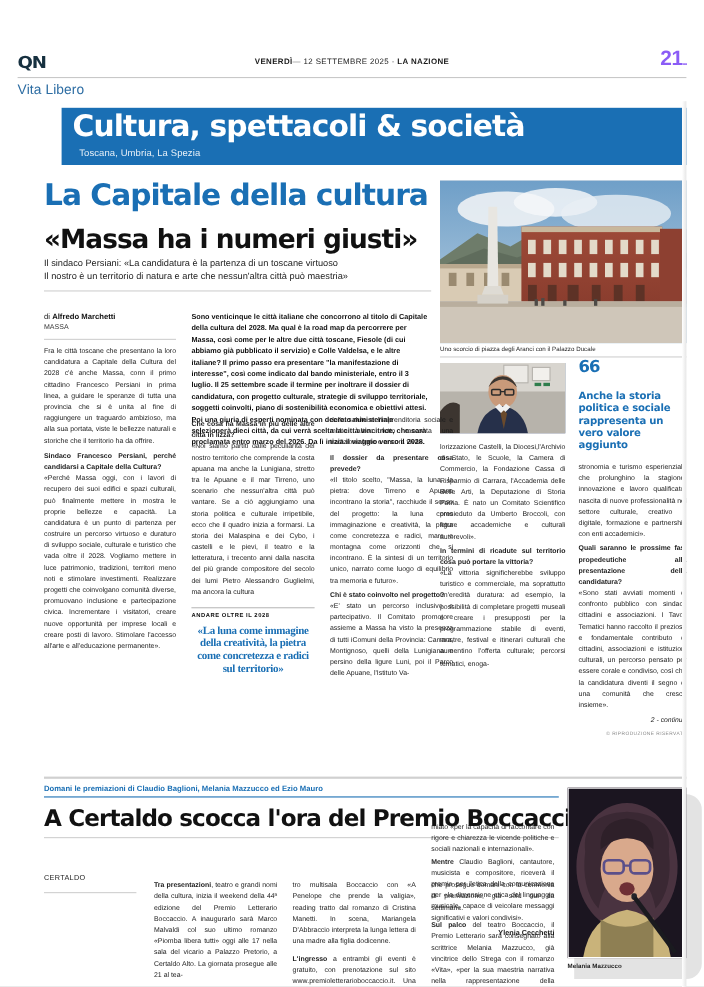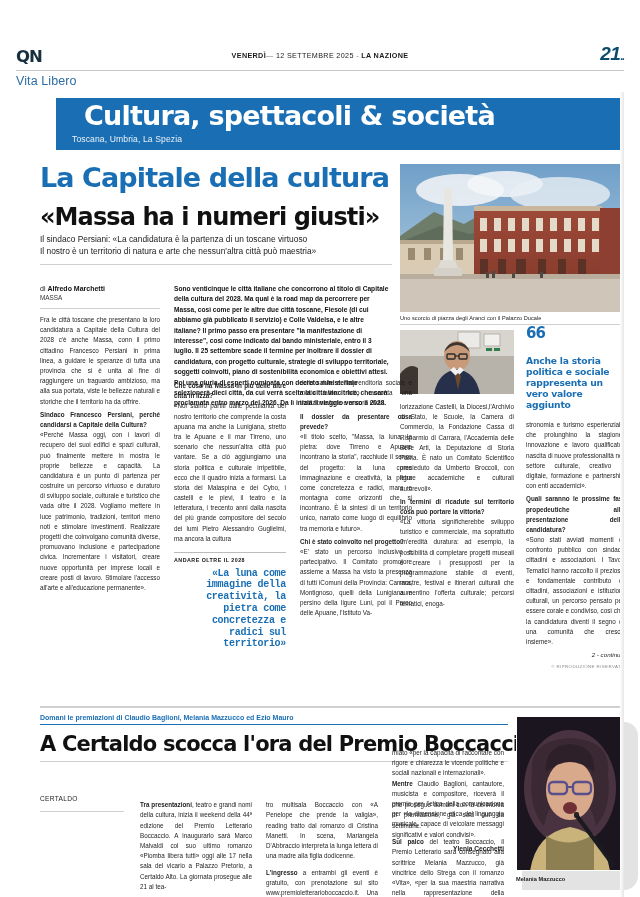--- a/index.html
+++ b/index.html
@@ -26,37 +26,37 @@
     transform:scaleX(1.1);transform-origin:left center;
   }
   .dateline{
     position:absolute;left:0;right:0;top:5px;text-align:center;
     font-size:7.2px;letter-spacing:.35px;color:#1a1a1a;
   }
   .dateline b{font-weight:bold;}
   .dateline .sep{color:#777;font-weight:normal;}
   .pagenum{
     position:absolute;right:0;top:-3px;
-    font-size:19px;font-weight:bold;color:#0c4a6e;letter-spacing:-0.5px;font-style:italic;
+    font-size:19px;font-weight:bold;color:#8b5cf6;letter-spacing:-0.5px;
   }
   .pagenum .dots{font-size:10px;letter-spacing:-1px;}
   .rule-top{position:absolute;left:0;right:0;top:24px;height:1px;background:#c8c8c8;}
 
   .section-kicker{
     position:absolute;left:0;top:28px;
     font-size:12.5px;color:#2d6da3;letter-spacing:.1px;
   }
 
   
   .banner{
     position:absolute;left:40px;top:52px;width:568px;height:52px;
     background:#1a6fb4;
   }
   .banner-title{
-    position:absolute;left:28px;top:2px;
+    position:absolute;left:10px;top:2px;
     color:#fff;font-size:27px;font-weight:bold;letter-spacing:-0.8px;
     font-family:"DejaVu Sans", sans-serif;
   }
   .banner-sub{
     position:absolute;left:16px;top:36px;
     color:#e9f1f8;font-size:8.6px;letter-spacing:.1px;
   }
 
   
   .article{position:absolute;left:24px;top:118px;width:584px;}
@@ -94,21 +94,21 @@
   .c3-body{position:absolute;left:284px;top:332px;width:112px;}
 
   
   .pq{margin-top:8px;}
   .pq-kicker{
     font-size:5.3px;font-weight:bold;letter-spacing:.5px;color:#111;
     border-top:1px solid #bbb;padding-top:3px;margin-bottom:3px;
   }
   .pq-text{
     font-size:10px;line-height:1.18;font-weight:bold;color:#1a6fb4;
-    font-family:Liberation Mono, monospace;letter-spacing:-0.3px;text-align:right;
+    font-family:Liberation Serif, serif;letter-spacing:-0.3px;text-align:center;
   }
 
   
   .photo-main{
     position:absolute;left:384px;top:118px;width:224px;height:148px;overflow:hidden;
     background:#9fb8cf;
   }
   .cap{
     position:absolute;font-size:5.6px;color:#1c1c1c;letter-spacing:.05px;
   }

